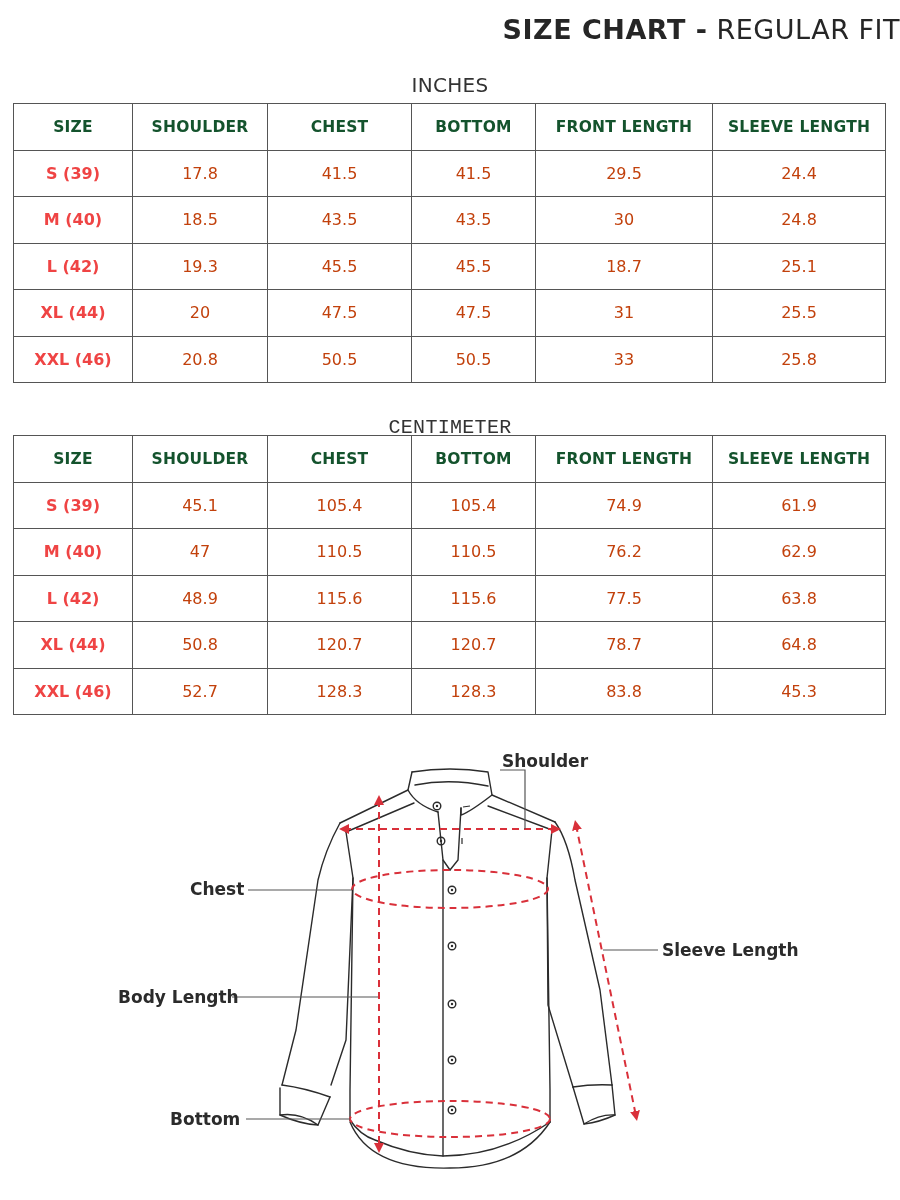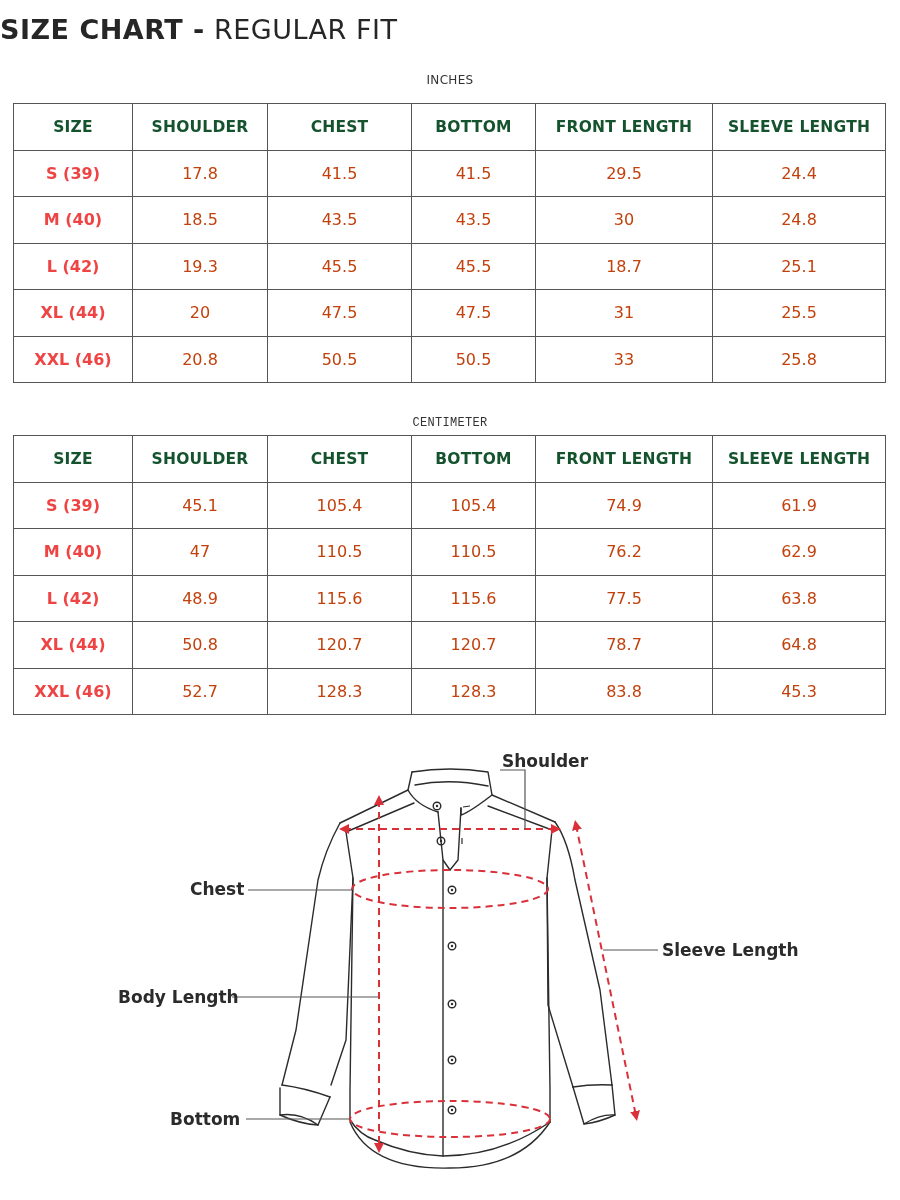--- a/index.html
+++ b/index.html
@@ -1,22 +1,22 @@
 <!DOCTYPE html>
 <html><head>
 <meta charset="utf-8">
 <style>
   html, body { margin:0; padding:0; background:#ffffff; }
   body { width:900px; height:1200px; position:relative; overflow:hidden;
          font-family:"DejaVu Sans", "Liberation Sans", sans-serif; color:#2b2b2b; }
-  .title { position:absolute; top:14px; left:0; width:900px; text-align:left;
+  .title { position:absolute; top:14px; left:0; width:900px; text-align:right;
            font-size:27px; letter-spacing:0.5px; color:#262626; }
   .title .b { font-weight:bold; }
   .title .n { font-weight:normal; }
-  .unit { position:absolute; left:0; width:900px; text-align:center; font-size:12px;
+  .unit { position:absolute; left:0; width:900px; text-align:center; font-size:20px;
           color:#333; letter-spacing:0.3px; }
   table.sc { position:absolute; left:13px; border-collapse:collapse; width:872px;
              table-layout:fixed; }
   table.sc td, table.sc th { border:1.5px solid #555; height:45.5px; padding:0;
              text-align:center; vertical-align:middle; font-size:16px; }
   table.sc th { font-weight:normal; color:#14532d; letter-spacing:0.2px; font-size:16px; }
   table.sc th.h { font-weight:bold; font-size:15.5px; }
   table.sc td.size { font-weight:bold; font-size:16px; color:#ef4444; }
   table.sc td.val { color:#c2410c; font-weight:normal; }
   .diagram { position:absolute; left:0; top:730px; width:900px; height:470px; }

